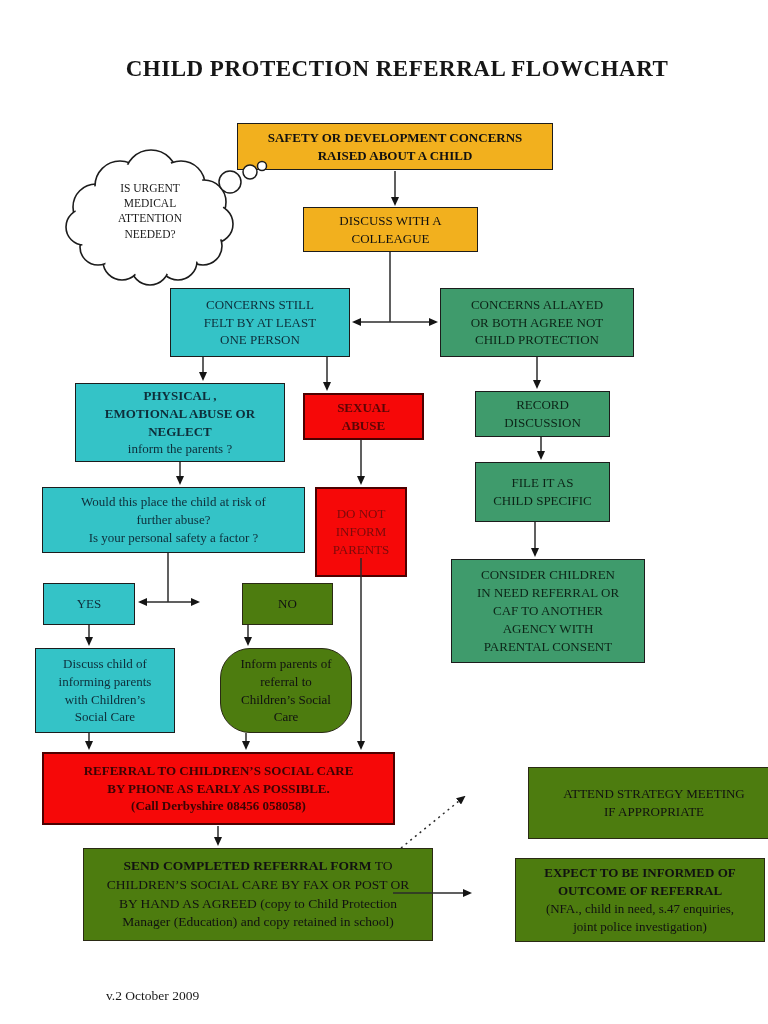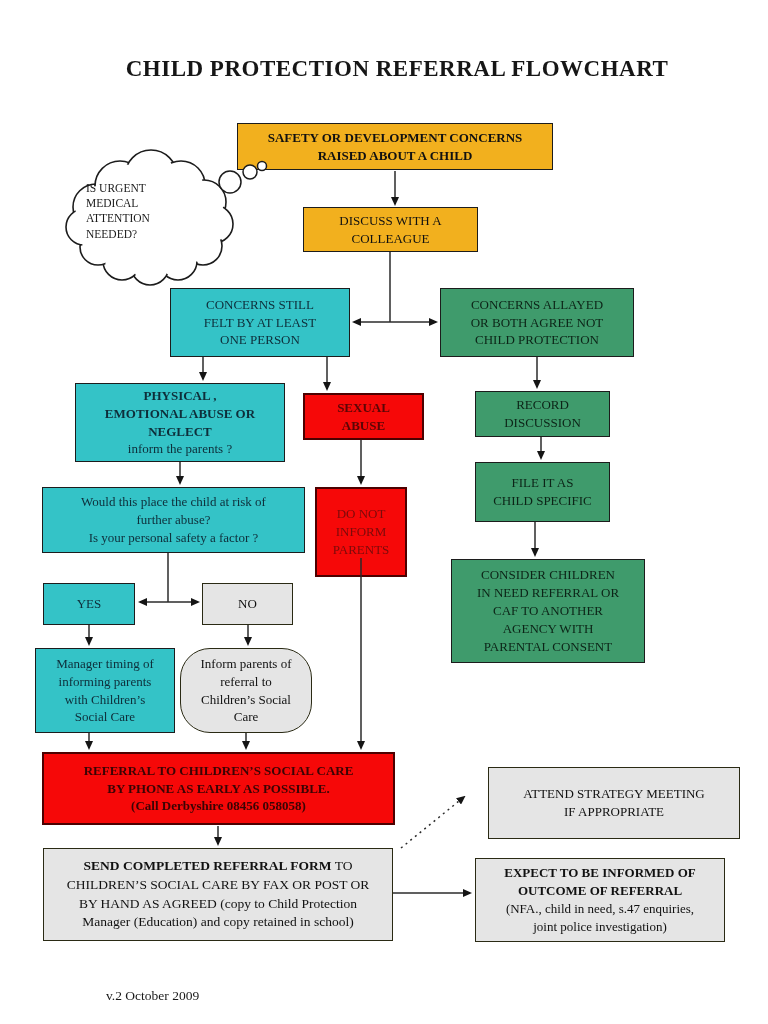--- a/index.html
+++ b/index.html
@@ -14,28 +14,28 @@
   .node{
     position:absolute;box-sizing:border-box;border:1.6px solid #1c1c1c;
     display:flex;flex-direction:column;align-items:center;justify-content:center;
     text-align:center;font-size:13px;line-height:1.38;padding:2px 16px;z-index:1;
   }
   .lines{white-space:pre-line;display:block;}
   .orange{background:#F2B01E;}
   .teal{background:#34C3C7;color:#0e2e3a;}
   .green{background:#3F9B6C;color:#0c2417;}
   .red{background:#F60808;border:2px solid #4d0000;}
-  .yellow{background:#e5e5e5;border:1.6px solid #2a2a14;}
+  .yellow{background:#4d7c0f;border:1.6px solid #2a2a14;margin-left:40px;}
   .bold{font-weight:bold;}
   .darkred{color:#5a0606;}
   .maroon{color:#7b0b0b;}
   .refText{color:#3a0404;font-weight:bold;}
   .svglayer{position:absolute;left:0;top:0;z-index:2;pointer-events:none;}
   .cloud-text{
-    position:absolute;left:86px;top:181px;width:128px;z-index:3;
+    position:absolute;left:86px;top:181px;width:128px;z-index:3;text-align:center;
     font-size:11.5px;line-height:1.32;color:#1a1a1a;
   }
   .version{
     position:absolute;left:106px;top:988px;font-size:13.5px;color:#1a1a1a;
   }
 </style>
 </head>
 <body>
 
 <div class="page">
@@ -108,21 +108,21 @@
 
   <div class="node teal" style="left:43px;top:583px;width:92px;height:42px;">
     <span class="lines">YES</span>
   </div>
 
   <div class="node yellow" style="left:202px;top:583px;width:91px;height:42px;">
     <span class="lines">NO</span>
   </div>
 
   <div class="node teal" style="left:35px;top:648px;width:140px;height:85px;">
-    <span class="lines">Manager timing of
+    <span class="lines">Discuss child of
 informing parents
 with Children’s
 Social Care</span>
   </div>
 
   <div class="node yellow" style="left:180px;top:648px;width:132px;height:85px;border-radius:30px;">
     <span class="lines">Inform parents of
 referral to
 Children’s Social
 Care</span>

